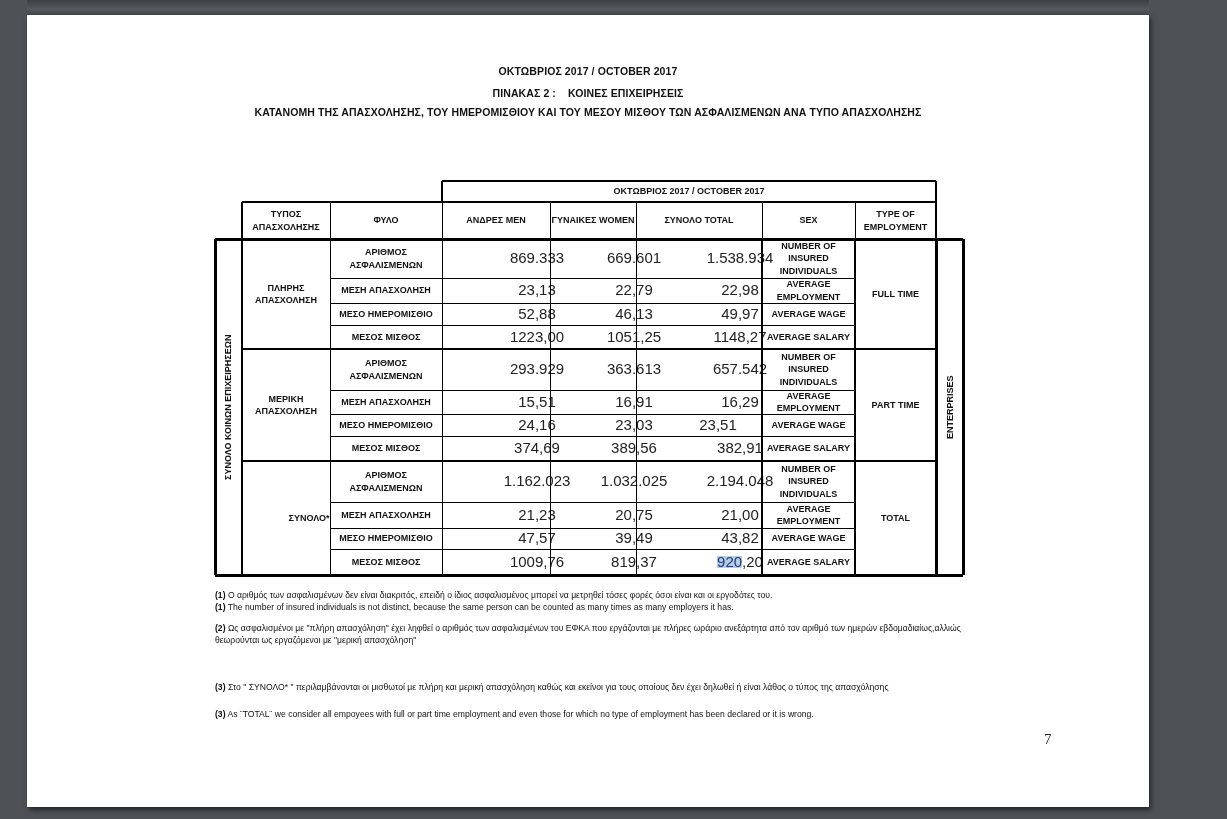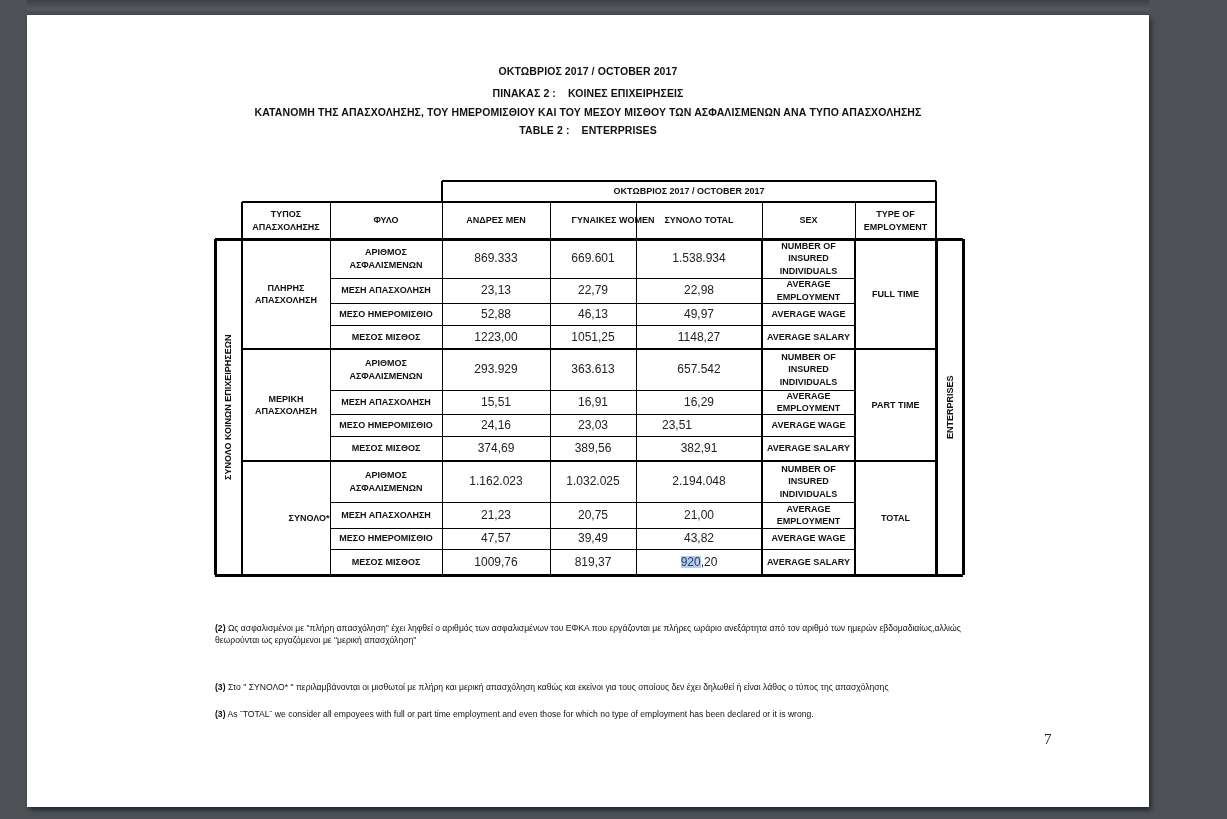--- a/index.html
+++ b/index.html
@@ -28,21 +28,21 @@
   .title.t4 { top: 109px; }
   .title.t5 { top: 132px; }
 
   .grid { position: absolute; left: 0; top: 0; }
   .cell {
     position: absolute; box-sizing: border-box;
     display: flex; align-items: center; justify-content: center; text-align: center;
     font-size: 9px; color: #111; line-height: 12.5px;
   }
   .b { font-weight: bold; }
-  .num { font-size: 12px; color: #222; }
+  .num { font-size: 15px; color: #222; margin-left: 41px; }
   .vtext {
     transform: rotate(-90deg); white-space: nowrap; font-weight: bold; font-size: 9px;
   }
   .line { position: absolute; background: #000; }
 
   .fn {
     position: absolute; left: 188px; width: 760px; font-size: 8.6px; color: #111; line-height: 12px;
   }
   .fn b { font-weight: bold; }
   .pagenum {
@@ -53,28 +53,27 @@
 </style>
 </head>
 <body>
 
 <div class="topbar"></div>
 
 <div class="page">
   <div class="title t1">ΟΚΤΩΒΡΙΟΣ 2017 / OCTOBER 2017</div>
   <div class="title t2" style="white-space:pre">ΠΙΝΑΚΑΣ 2 :    ΚΟΙΝΕΣ ΕΠΙΧΕΙΡΗΣΕΙΣ</div>
   <div class="title t3">ΚΑΤΑΝΟΜΗ ΤΗΣ ΑΠΑΣΧΟΛΗΣΗΣ, ΤΟΥ ΗΜΕΡΟΜΙΣΘΙΟΥ ΚΑΙ ΤΟΥ ΜΕΣΟΥ ΜΙΣΘΟΥ ΤΩΝ ΑΣΦΑΛΙΣΜΕΝΩΝ ΑΝΑ ΤΥΠΟ ΑΠΑΣΧΟΛΗΣΗΣ</div>
-  <div class="title t4" style="white-space:pre">TABLE 2 :    ENTERPRISES</div>
 
   <div class="grid" id="grid">
       <div class="cell b" style="left: 415px; top: 166px; width: 494px; height: 21px;">ΟΚΤΩΒΡΙΟΣ 2017 / OCTOBER 2017</div>
       <div class="cell b" style="left: 215px; top: 187px; width: 88px; height: 37px;">ΤΥΠΟΣ ΑΠΑΣΧΟΛΗΣΗΣ</div>
       <div class="cell b" style="left: 303px; top: 187px; width: 112px; height: 37px;">ΦΥΛΟ</div>
       <div class="cell b" style="left: 415px; top: 187px; width: 108px; height: 37px;">ΑΝΔΡΕΣ MEN</div>
-      <div class="cell b" style="left: 523px; top: 187px; width: 86px; height: 37px; margin-left: 20px;">ΓΥΝΑΙΚΕΣ WOMEN</div>
+      <div class="cell b" style="left: 523px; top: 187px; width: 86px; height: 37px;">ΓΥΝΑΙΚΕΣ WOMEN</div>
       <div class="cell b" style="left: 609px; top: 187px; width: 126px; height: 37px;">ΣΥΝΟΛΟ TOTAL</div>
       <div class="cell b" style="left: 735px; top: 187px; width: 93px; height: 37px;">SEX</div>
       <div class="cell b" style="left: 828px; top: 187px; width: 81px; height: 37px;">TYPE OF EMPLOYMENT</div>
       <div class="cell " style="left: 188px; top: 224px; width: 27px; height: 336px;">
         <span class="vtext">ΣΥΝΟΛΟ ΚΟΙΝΩΝ ΕΠΙΧΕΙΡΗΣΕΩΝ</span>
       </div>
       <div class="cell " style="left: 909px; top: 224px; width: 27px; height: 336px;">
         <span class="vtext">ENTERPRISES</span>
       </div>
       <div class="cell b" style="left: 215px; top: 224px; width: 88px; height: 110px;">ΠΛΗΡΗΣ ΑΠΑΣΧΟΛΗΣΗ</div>
@@ -177,18 +176,20 @@
       <div class="line" style="left: 303px; top: 287.5px; width: 525px; height: 1px;"></div>
       <div class="line" style="left: 303px; top: 309.5px; width: 525px; height: 1px;"></div>
       <div class="line" style="left: 303px; top: 374.5px; width: 525px; height: 1px;"></div>
       <div class="line" style="left: 303px; top: 398.5px; width: 525px; height: 1px;"></div>
       <div class="line" style="left: 303px; top: 420.5px; width: 525px; height: 1px;"></div>
       <div class="line" style="left: 303px; top: 486.5px; width: 525px; height: 1px;"></div>
       <div class="line" style="left: 303px; top: 512.5px; width: 525px; height: 1px;"></div>
       <div class="line" style="left: 303px; top: 533.5px; width: 525px; height: 1px;"></div>
     </div>
 
+  <div class="fn" style="top:574px"><b>(1)</b><span> Ο αριθμός των ασφαλισμένων δεν είναι διακριτός, επειδή ο ίδιος ασφαλισμένος μπορεί να μετρηθεί τόσες φορές όσοι είναι και οι εργοδότες του.</span></div>
+  <div class="fn" style="top:586px"><b>(1)</b><span> The number of insured individuals is not distinct, because the same person can be counted as many times as many employers it has.</span></div>
   <div class="fn" style="top:607px"><b>(2)</b><span> Ως ασφαλισμένοι με "πλήρη απασχόληση" έχει ληφθεί ο αριθμός των ασφαλισμένων του ΕΦΚΑ που εργάζονται με πλήρες ωράριο ανεξάρτητα από τον αριθμό των ημερών εβδομαδιαίως,αλλιώς θεωρούνται ως εργαζόμενοι με "μερική απασχόληση"</span></div>
   <div class="fn" style="top:666px"><b>(3)</b><span> Στο " ΣΥΝΟΛΟ* " περιλαμβάνονται οι μισθωτοί με πλήρη και μερική απασχόληση καθώς και εκείνοι για τους οποίους δεν έχει δηλωθεί ή είναι λάθος ο τύπος της απασχόλησης</span></div>
   <div class="fn" style="top:693px"><b>(3)</b><span> As ¨TOTAL¨ we consider all empoyees with full or part time employment and even those for which no type of employment has been declared or it is wrong.</span></div>
 
   <div class="pagenum">7</div>
 </div>
 
 </body></html>

